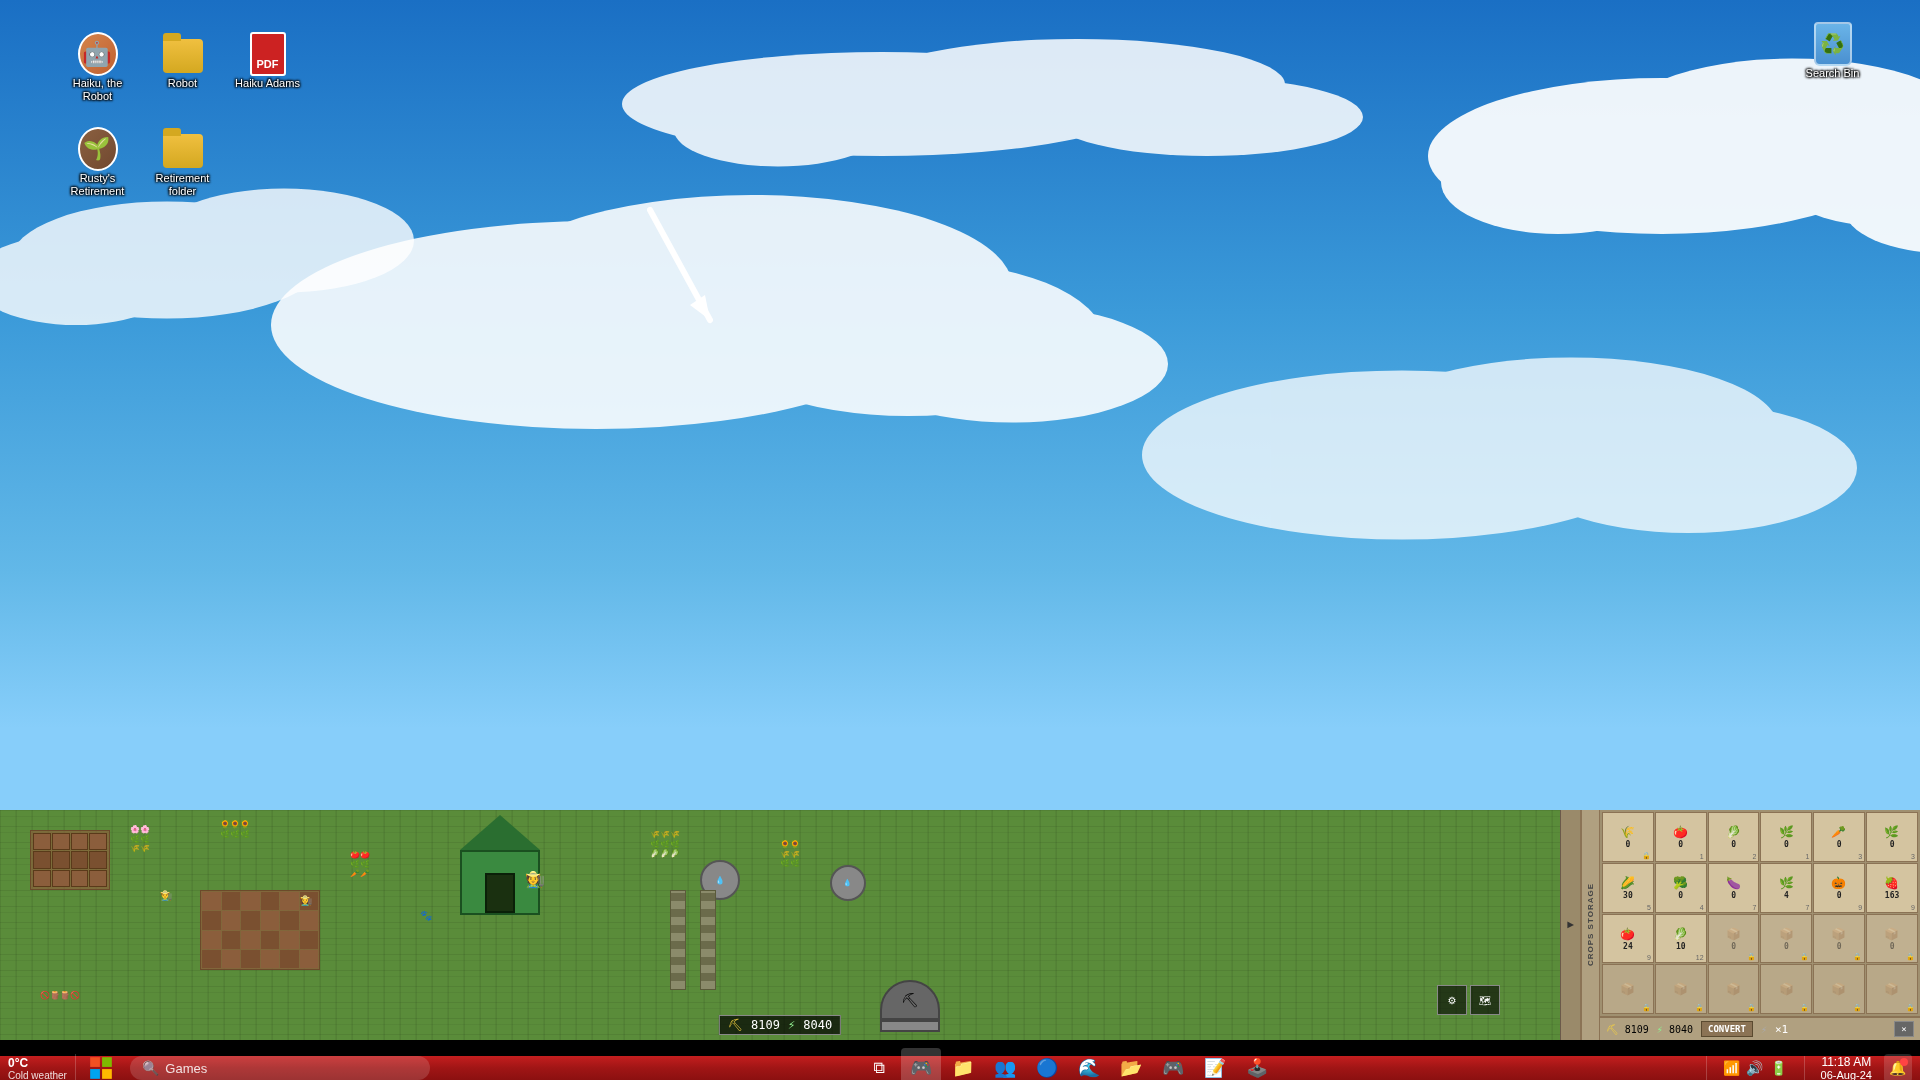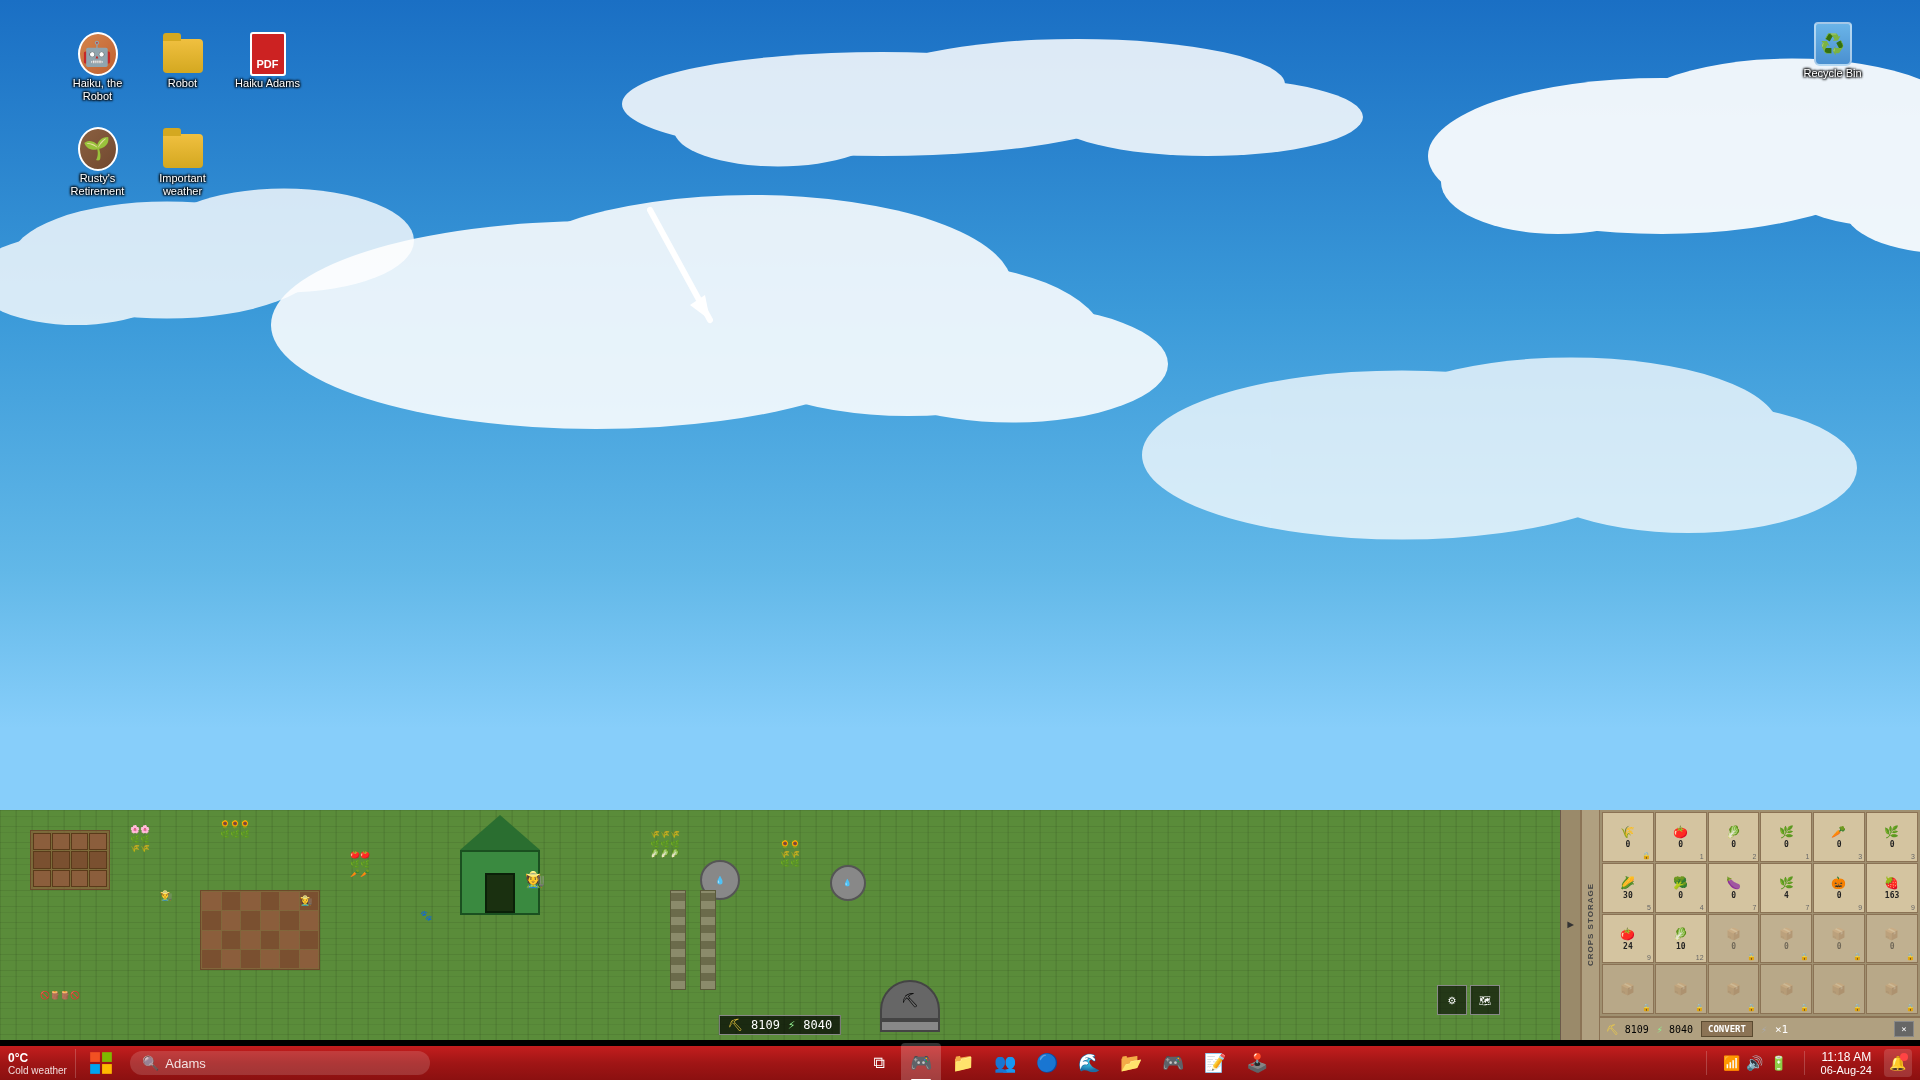--- a/index.html
+++ b/index.html
@@ -266,21 +266,21 @@
       align-items: center;
       cursor: pointer;
       padding: 4px;
       border-radius: 2px;
       width: 75px;
     }
 
     
     #taskbar {
       width: 1920px;
-      height: 34px;
+      height: 24px;
       background: linear-gradient(180deg, #c41e1e 0%, #a01515 50%, #8b1010 100%);
       position: absolute;
       bottom: 0;
       left: 0;
       display: flex;
       align-items: center;
       gap: 0;
       z-index: 100;
     }
 
@@ -522,29 +522,29 @@
       <div class="icon-img">
         <div style="width:44px;height:44px;background:linear-gradient(135deg,#8B6040,#704830);border-radius:50%;display:flex;align-items:center;justify-content:center;font-size:22px;border:2px solid #fff;">🌱</div>
       </div>
       <span class="icon-label">Rusty's Retirement</span>
     </div>
 
     <div class="desktop-icon" style="grid-column:2; grid-row:2;">
       <div class="icon-img">
         <div class="folder-icon"></div>
       </div>
-      <span class="icon-label">Important weather</span>
+      <span class="icon-label">Retirement folder</span>
     </div>
   </div>
 
   <div class="recycle-bin">
     <div class="icon-img">
       <div style="width:38px;height:44px;background:linear-gradient(180deg,#6ab4e8,#4a90d0);border-radius:4px 4px 6px 6px;display:flex;align-items:center;justify-content:center;font-size:20px;border:2px solid rgba(255,255,255,0.5);">♻️</div>
     </div>
-    <span class="icon-label">Recycle Bin</span>
+    <span class="icon-label">Search Bin</span>
   </div>
 
   <div class="arrow-indicator">
     <svg width="100" height="140" viewBox="0 0 100 140" xmlns="http://www.w3.org/2000/svg">
       <line x1="20" y1="10" x2="80" y2="120" stroke="white" stroke-width="6" stroke-linecap="round"></line>
       <polygon points="60,105 80,120 75,95" fill="white"></polygon>
     </svg>
   </div>
 
   <div class="game-area">
@@ -820,21 +820,21 @@
     <svg class="windows-logo" viewBox="0 0 24 24" xmlns="http://www.w3.org/2000/svg">
       <rect x="2" y="2" width="9" height="9" fill="#f25022"></rect>
       <rect x="13" y="2" width="9" height="9" fill="#7fba00"></rect>
       <rect x="2" y="13" width="9" height="9" fill="#00a4ef"></rect>
       <rect x="13" y="13" width="9" height="9" fill="#ffb900"></rect>
     </svg>
   </div>
 
   <div class="taskbar-search">
     <span class="search-icon-tb">🔍</span>
-    <span class="search-text">Adams</span>
+    <span class="search-text">Games</span>
   </div>
 
   <div class="taskbar-center">
 
     <div class="taskbar-icon-btn">
       <span style="color:white;font-size:16px;">⧉</span>
     </div>
 
     <div class="taskbar-icon-btn active" style="position:relative;">
       <span style="font-size:18px;">🎮</span>

